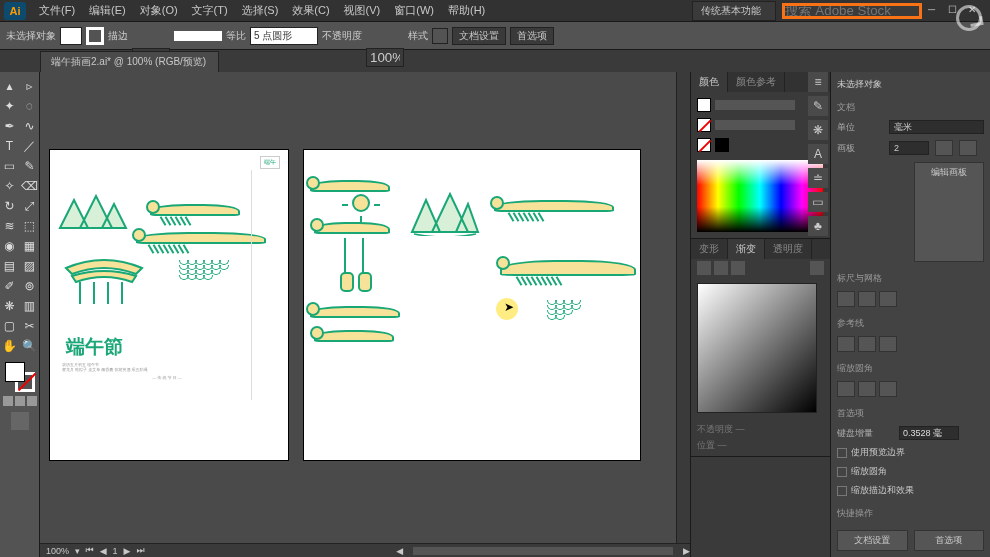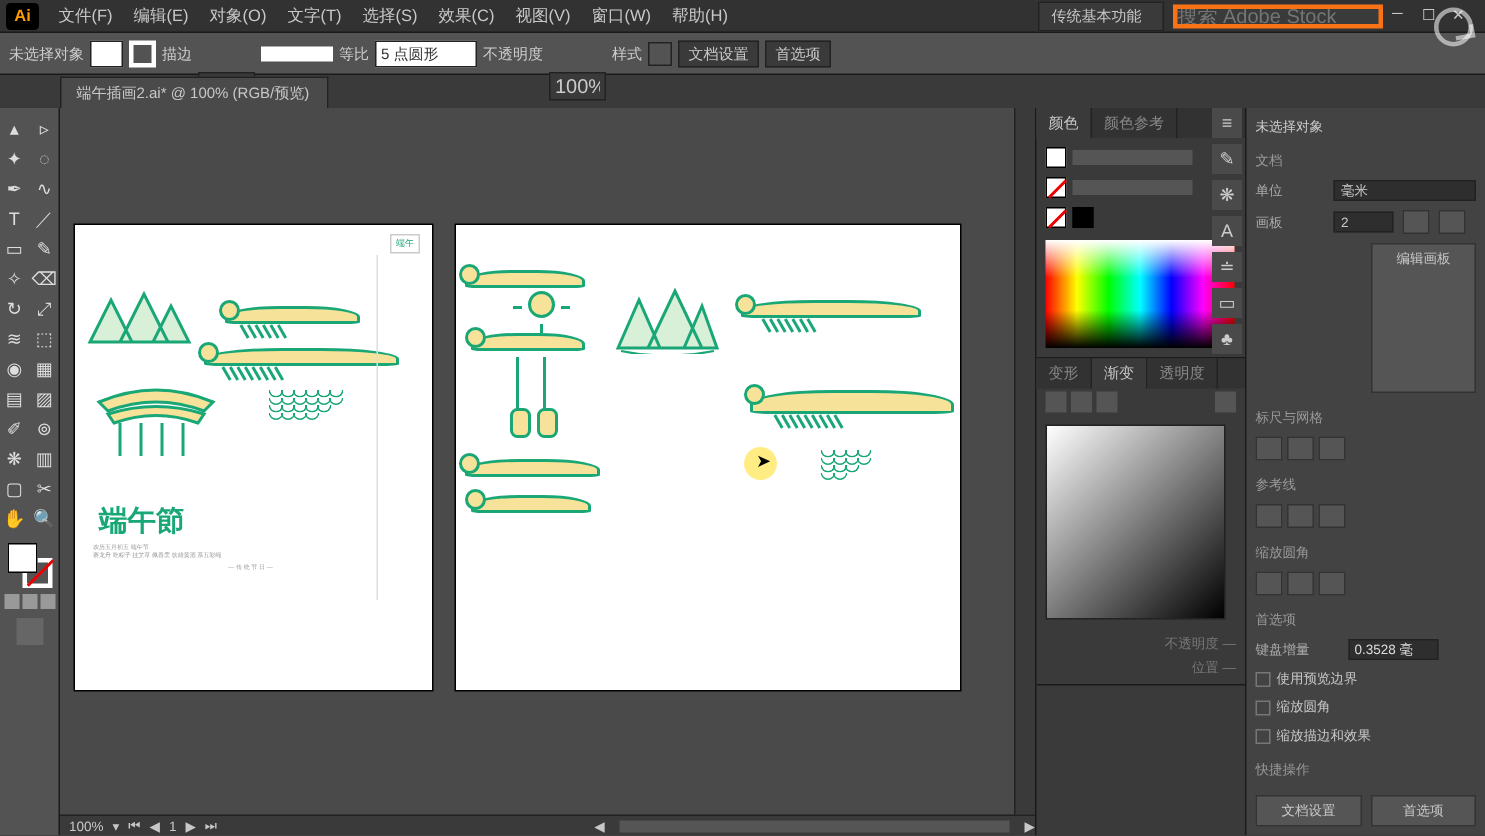--- a/index.html
+++ b/index.html
@@ -1,20 +1,20 @@
 <!DOCTYPE html>
 <html><head>
 <meta charset="utf-8">
 <style>
 * { margin: 0; padding: 0; box-sizing: border-box; }
 body { width: 990px; height: 557px; background: #323232; font-family: "Microsoft YaHei", sans-serif; font-size: 10px; color: #c8c8c8; overflow: hidden; position: relative; }
 
 
 .menubar { height: 22px; background: #323232; display: flex; align-items: center; padding-left: 4px; border-bottom: 1px solid #1a1a1a; }
-.app-logo { width: 22px; height: 18px; background: #000000; border-radius: 3px; display: flex; align-items: center; justify-content: center; color: #ff9a00; font-weight: bold; font-size: 11px; margin-right: 6px; }
+.app-logo { width: 22px; height: 18px; background: #0c4a6e; border-radius: 3px; display: flex; align-items: center; justify-content: center; color: #ff9a00; font-weight: bold; font-size: 11px; margin-right: 6px; }
 .menu-item { padding: 0 7px; font-size: 11px; cursor: pointer; }
 .menubar-right { margin-left: auto; display: flex; align-items: center; gap: 6px; padding-right: 8px; }
 .workspace-dd { background: #3a3a3a; padding: 2px 14px 2px 8px; font-size: 10px; border: 1px solid #222; }
 .search-box { width: 140px; height: 16px; background: #3a3a3a; border: 3px solid #f97316; }
 .win-btn { width: 14px; height: 14px; }
 
 
 .optbar { height: 28px; background: #535353; display: flex; align-items: center; padding: 0 6px; gap: 4px; font-size: 10px; border-bottom: 1px solid #1a1a1a; }
 .opt-label { color: #ccc; }
 .opt-swatch { width: 22px; height: 18px; background: #fff; border: 1px solid #222; }
@@ -82,21 +82,21 @@
 .sw.none { background:#fff; position:relative; }
 .sw.none::after { content:''; position:absolute; left:-1px; top:6px; width:16px; height:2px; background:#e00; transform:rotate(-45deg); }
 .long-bar { width:80px; height:10px; background:#555; }
 .spectrum { width:126px; height:72px; background: linear-gradient(to right, #ff0000, #ffff00, #00ff00, #00ffff, #0000ff, #ff00ff, #ff0000); position:relative; }
 .spectrum::after { content:''; position:absolute; inset:0; background: linear-gradient(to bottom, rgba(255,255,255,1) 0%, rgba(255,255,255,0) 35%, rgba(0,0,0,0) 65%, rgba(0,0,0,1) 100%); }
 .grad-panel .grad-type { display:flex; align-items:center; gap:4px; font-size:9px; padding:4px 6px; }
 .grad-dd { flex:1; background:#2e2e2e; border:1px solid #222; height:14px; }
 .grad-icons { display:flex; gap:3px; padding:2px 6px; }
 .gi { width:14px; height:14px; background:#555; }
 .grad-preview { width:120px; height:130px; margin:6px; background: linear-gradient(135deg, #fff, #000); border:1px solid #222; }
-.grad-footer { font-size:9px; color:#777; padding:4px 6px; display:flex; flex-direction:column; gap:3px; align-items:flex-end; }
+.grad-footer { font-size:9px; color:#777; padding:4px 6px; display:flex; flex-direction:column; gap:3px; }
 
 
 .props-col { flex:1; background:#434343; border-left:1px solid #1a1a1a; display:flex; flex-direction:column; padding:6px 6px; gap:6px; font-size:9px; }
 .icon-strip { position:absolute; right:160px; top:72px; width:22px; display:flex; flex-direction:column; gap:4px; }
 .istrip { width:20px; height:20px; background:#4a4a4a; display:flex; align-items:center; justify-content:center; font-size:12px; color:#ccc; }
 .prop-row { display:flex; align-items:center; gap:6px; }
 .prop-label { width:46px; color:#aaa; }
 .prop-dd { flex:1; background:#2e2e2e; border:1px solid #222; height:14px; font-size:9px; padding:0 4px; display:flex; align-items:center; }
 .prop-num { width:44px; background:#2e2e2e; border:1px solid #222; color:#ddd; padding:1px 3px; font-size:9px; }
 .prop-btn-group { display:flex; gap:3px; }

